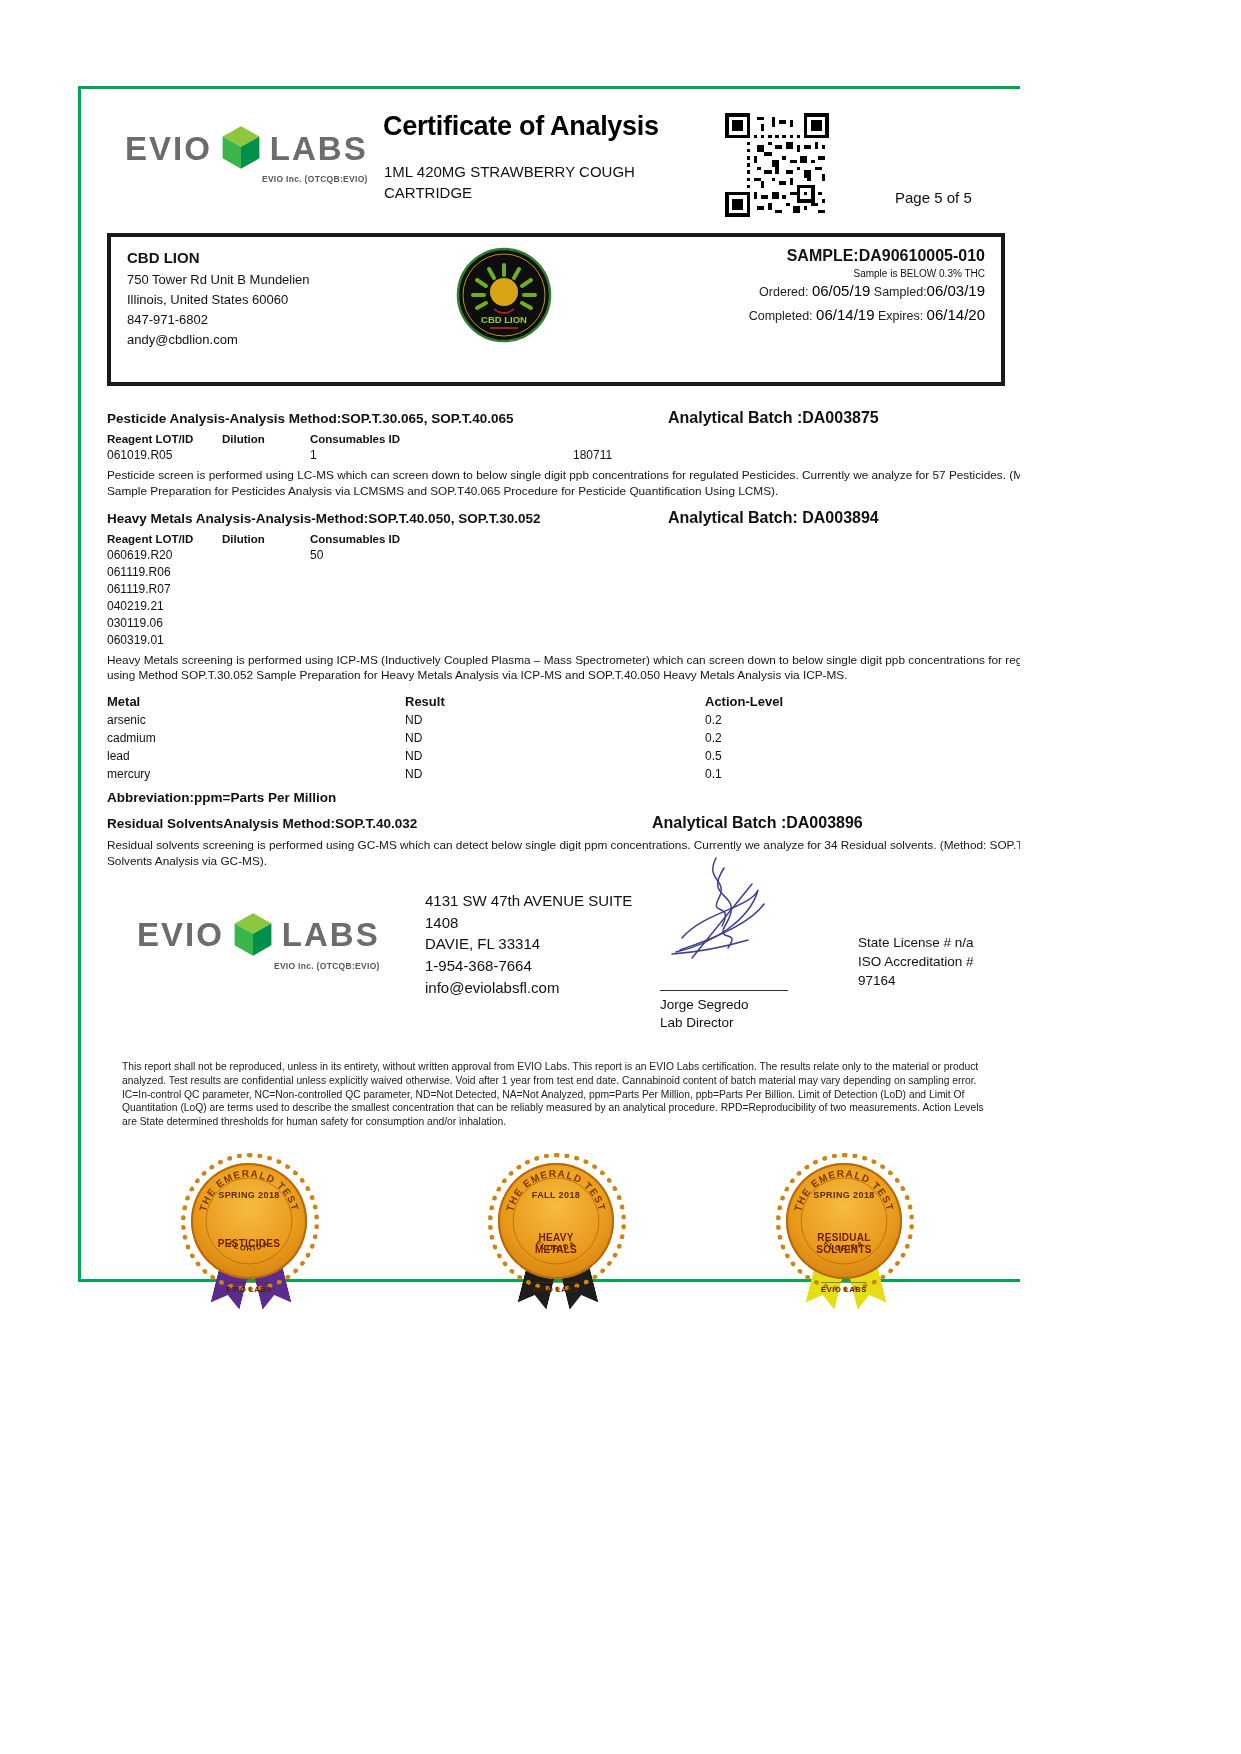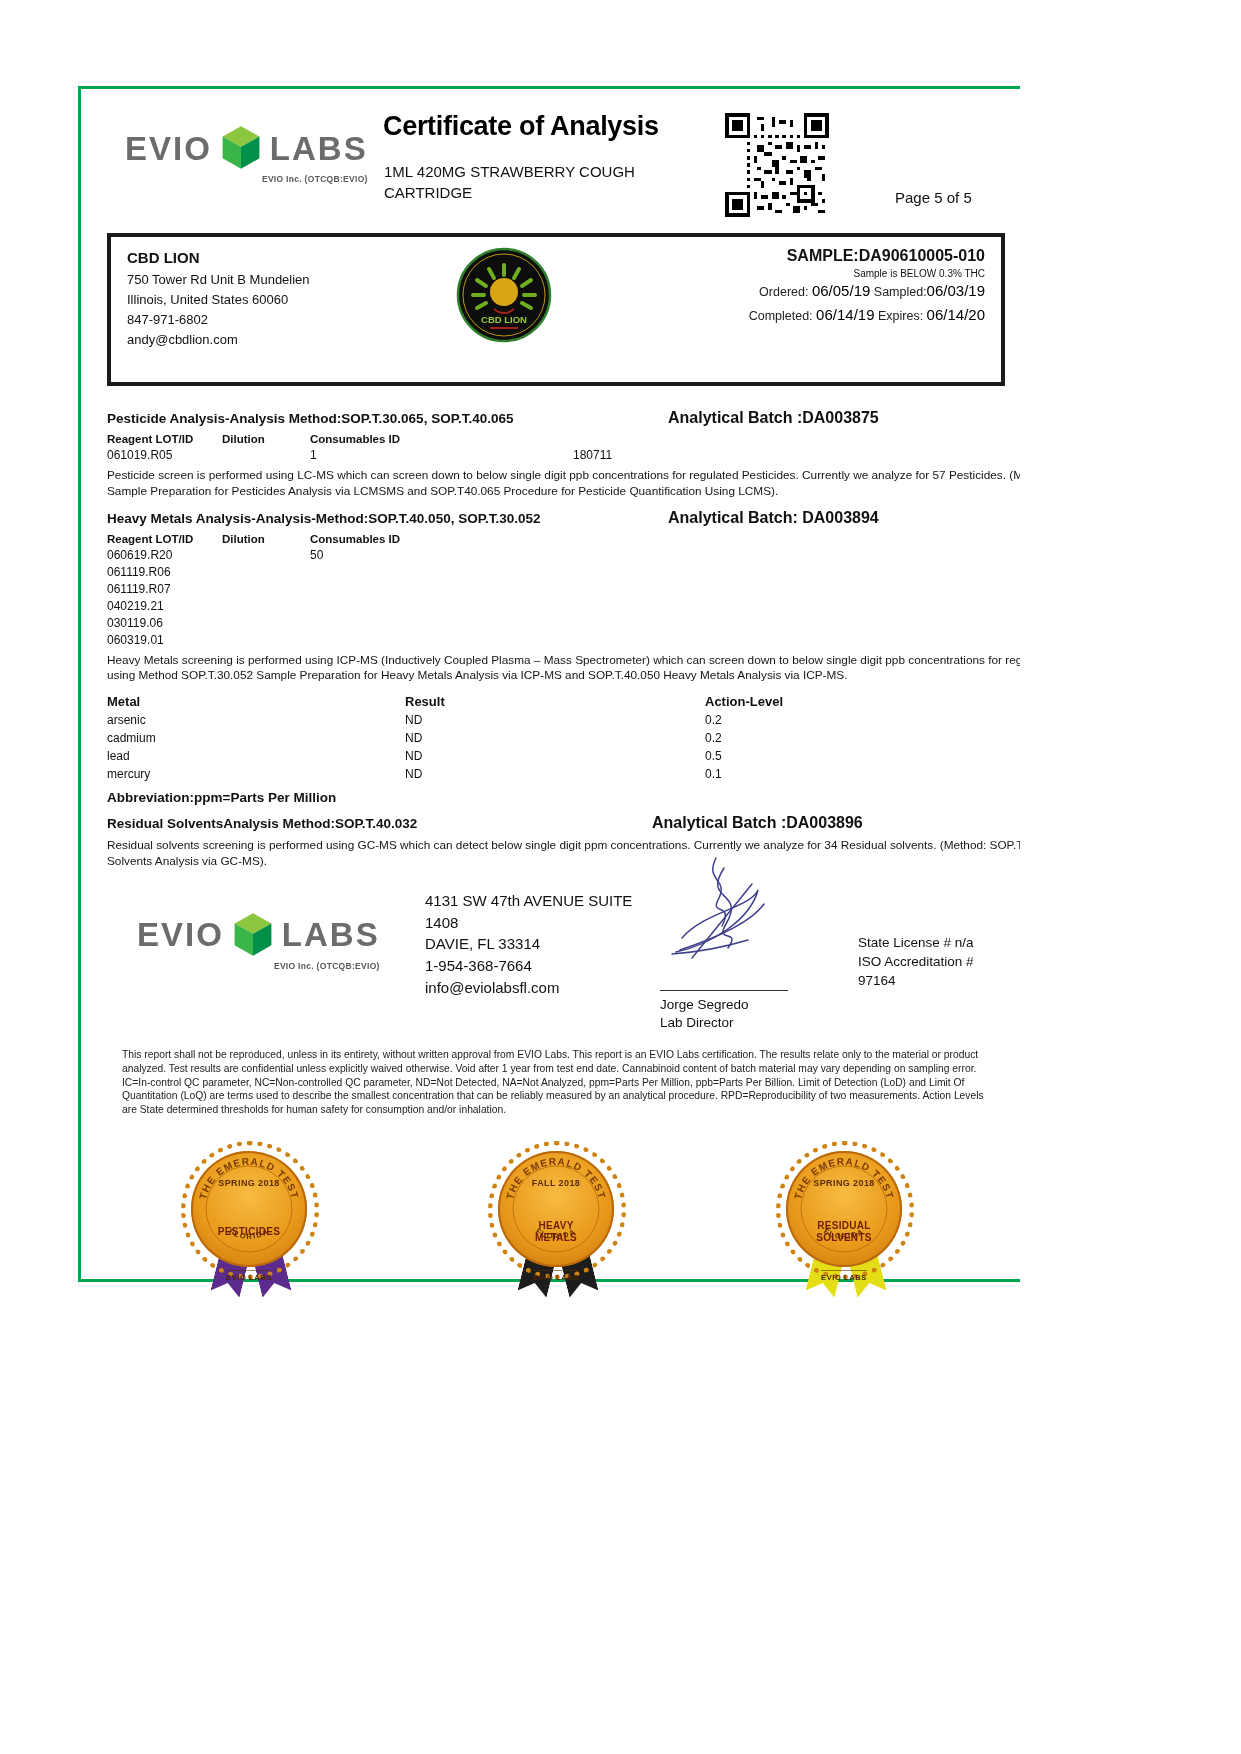--- a/index.html
+++ b/index.html
@@ -48,21 +48,21 @@
 
   
   .lab-footer { position:relative; margin-top:20px; height:150px; }
   .ftr-logo { position:absolute; left:30px; top:22px; }
   .ftr-addr { position:absolute; left:318px; top:0; font-size:15px; line-height:1.45; color:#111; }
   .signature { position:absolute; left:545px; top:-40px; width:130px; height:132px; z-index:2; }
   .sig-line { position:absolute; left:553px; top:100px; width:128px; border-top:1.5px solid #333; }
   .signer { position:absolute; left:553px; top:106px; font-size:13.5px; line-height:1.35; }
   .license-block { position:absolute; left:751px; top:44px; font-size:13.5px; line-height:1.4; }
 
-  .disclaimer { margin:8px 0 0 15px; width:862px; font-size:10.3px; line-height:1.35; color:#222; }
+  .disclaimer { margin:20px 0 0 15px; width:862px; font-size:10.3px; line-height:1.35; color:#222; }
 
   
   .badges { position:relative; margin-top:22px; height:162px; }
   .badge { position:absolute; top:0; width:150px; height:160px; }
   .badge.b0 { left:68px; } .badge.b1 { left:375px; } .badge.b2 { left:663px; }
   .ribbon { position:absolute; top:98px; width:30px; height:58px; z-index:0;
             clip-path:polygon(0 0, 100% 0, 100% 100%, 50% 80%, 0 100%); }
   .ribbon.rl { left:42px; transform:rotate(14deg); }
   .ribbon.rr { left:80px; transform:rotate(-14deg); }
   .medal-outer { position:absolute; left:6px; top:2px; width:138px; height:138px; border-radius:50%;

